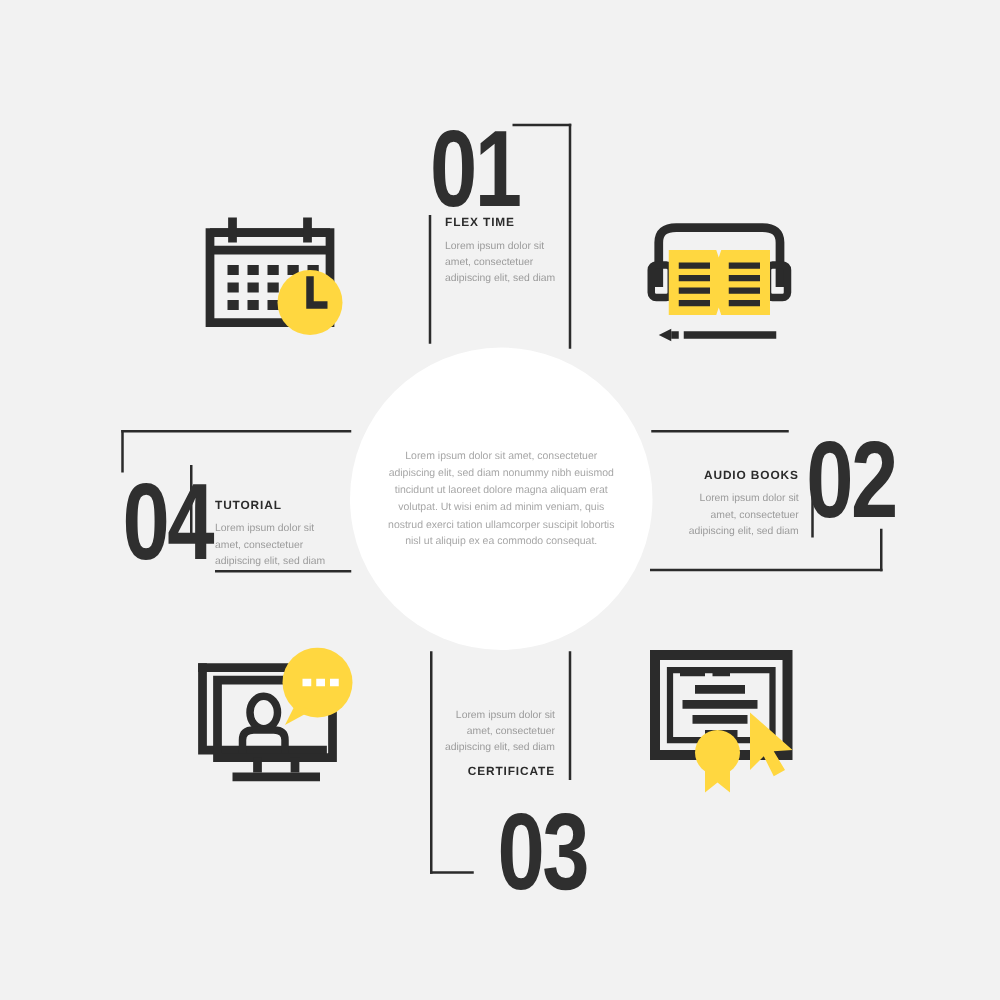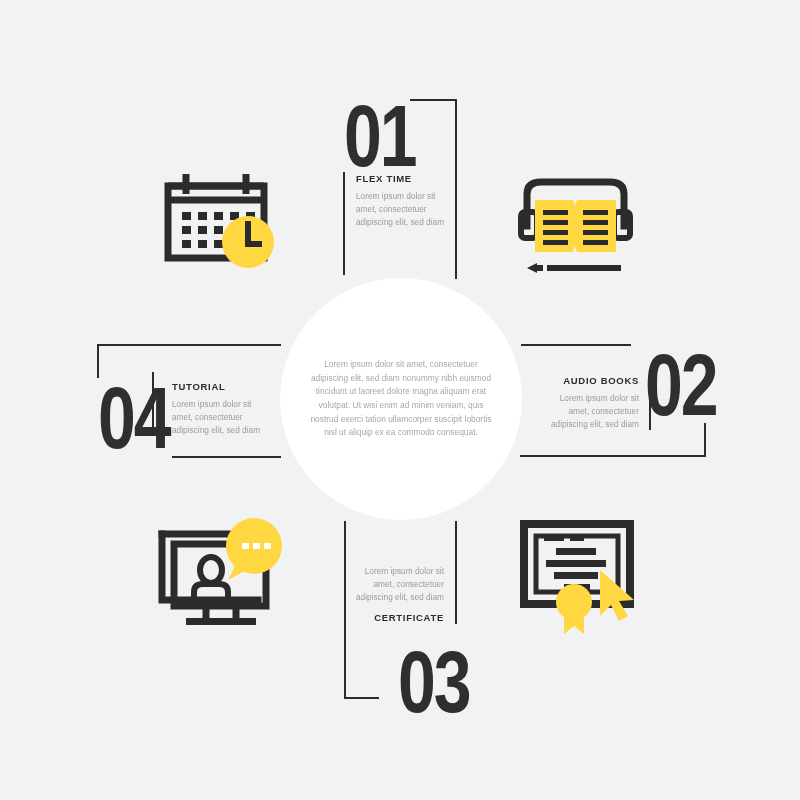--- a/index.html
+++ b/index.html
@@ -138,21 +138,21 @@
   <div class="block align-right" style="left:539px; top:375px; width:100px;">
     <div class="title">AUDIO BOOKS</div>
     <div class="body">Lorem ipsum dolor sit amet, consectetuer adipiscing elit, sed diam</div>
   </div>
 
   <div class="block align-right" style="left:344px; top:565px; width:100px;">
     <div class="body" style="margin-bottom:8px;">Lorem ipsum dolor sit amet, consectetuer adipiscing elit, sed diam</div>
     <div class="title" style="margin-bottom:0;">CERTIFICATE</div>
   </div>
 
-  <div class="block align-left" style="left:172px; top:381px; width:100px;">
+  <div class="block align-left" style="left:172px; top:399px; width:100px;">
     <div class="title">TUTORIAL</div>
     <div class="body">Lorem ipsum dolor sit amet, consectetuer adipiscing elit, sed diam</div>
   </div>
 
   <div class="icon" style="left:160px; top:168px;">
     <svg width="120" height="110" viewBox="0 0 120 110" xmlns="http://www.w3.org/2000/svg">
 
       <path d="M8 18 H104 V90 H8 Z" fill="none" stroke="#2b2b2b" stroke-width="7"></path>
 
       <path d="M8 18 H104" fill="none" stroke="#2b2b2b" stroke-width="7"></path>

